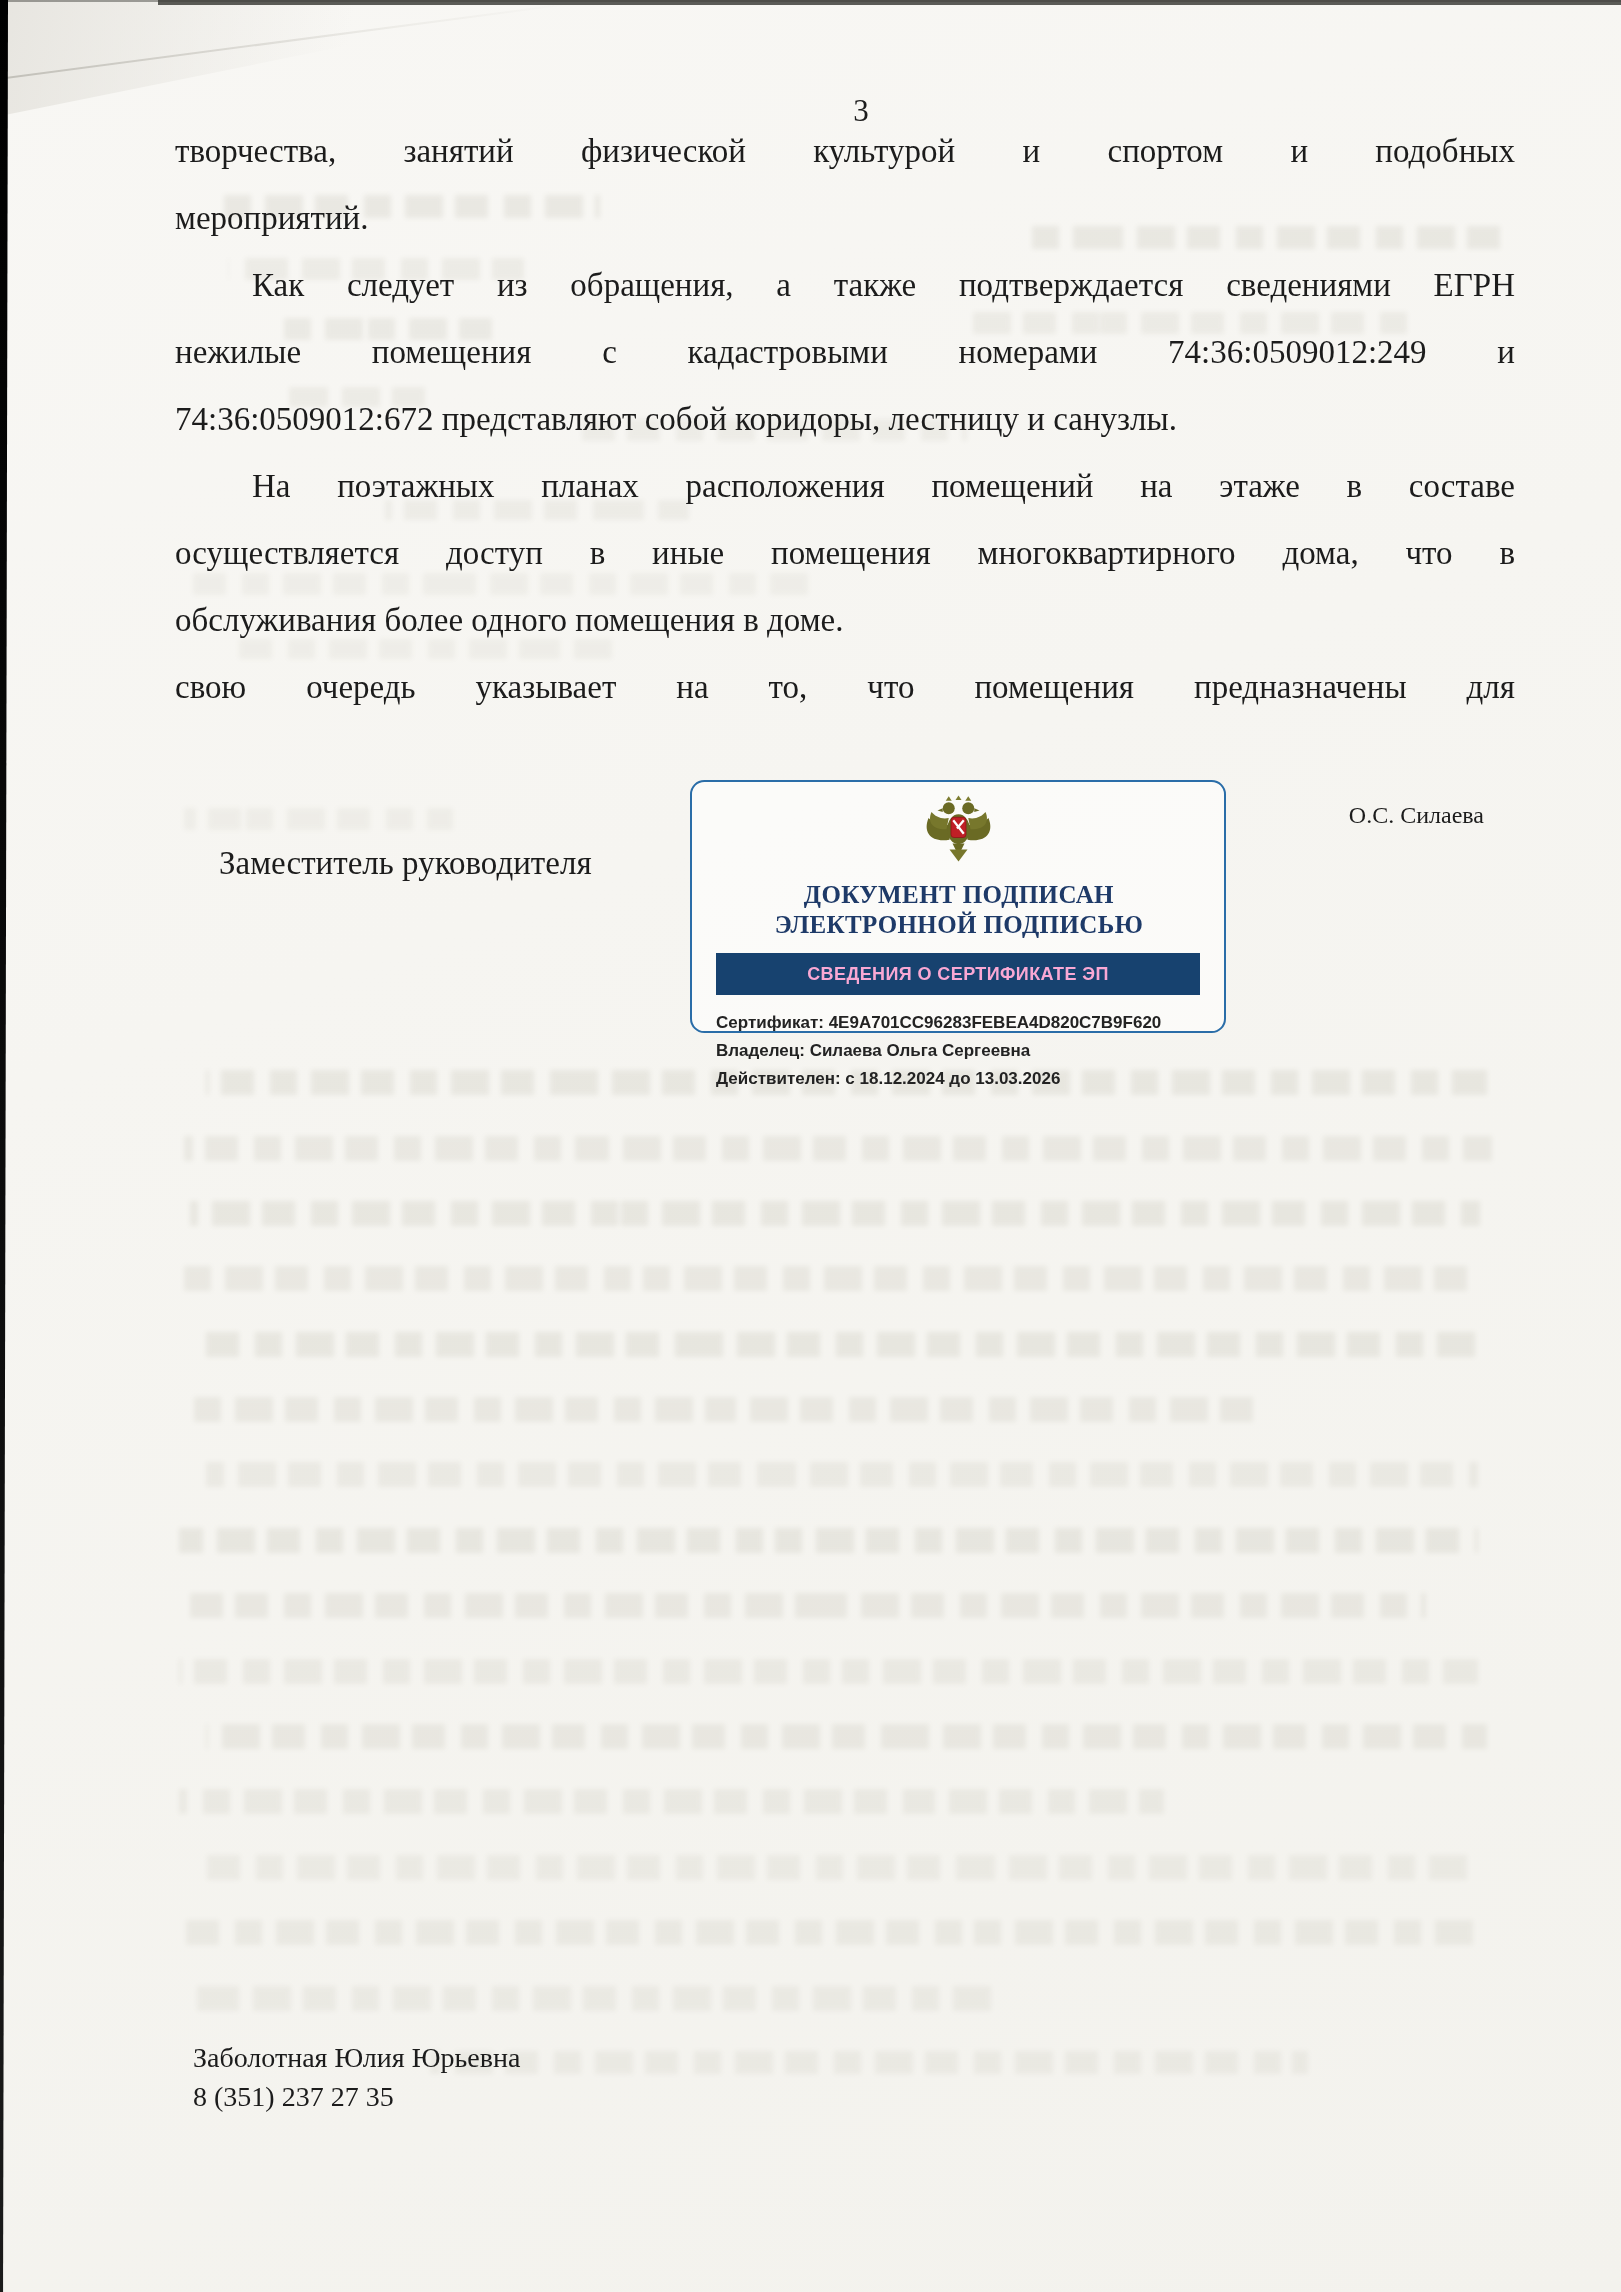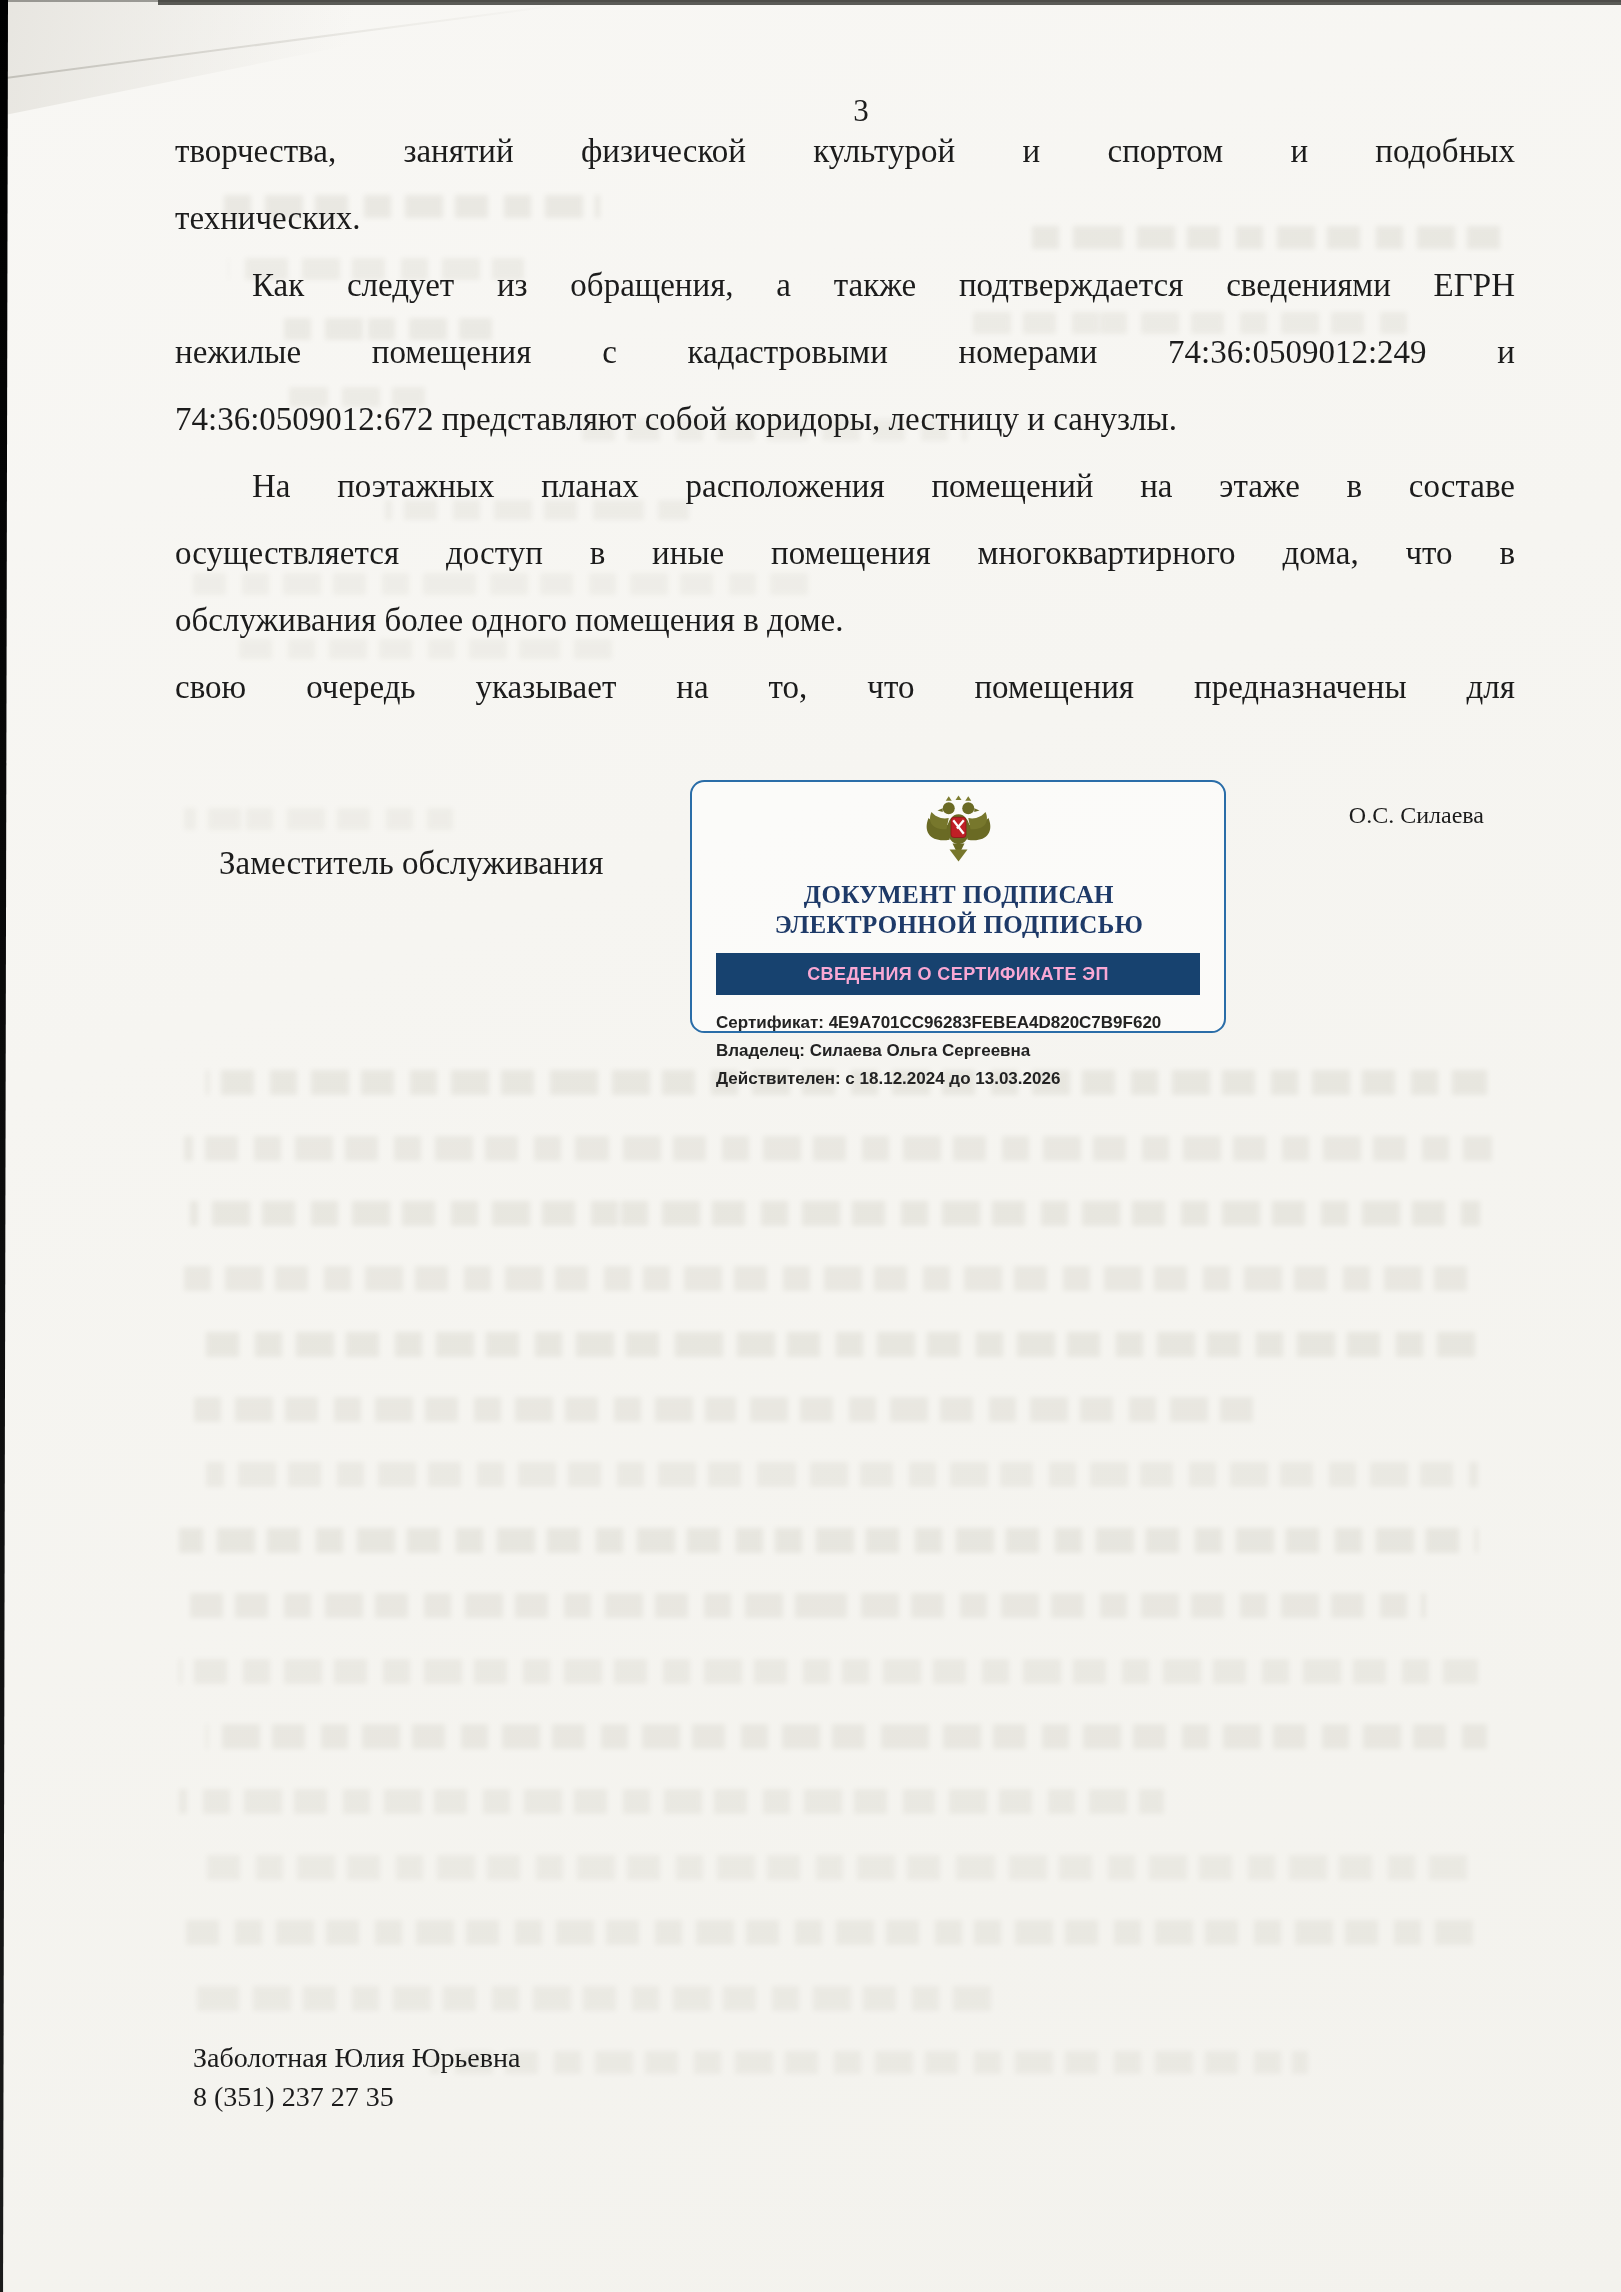--- a/index.html
+++ b/index.html
@@ -143,36 +143,36 @@
       <div class="ghost" style="top: 1920px; left: 179px; width: 1299px; height: 25px; opacity: 0.08; background-position: 795px 0px;"></div>
       <div class="ghost" style="top: 1986px; left: 190px; width: 806px; height: 25px; opacity: 0.07; background-position: 828px 0px;"></div>
       <div class="ghost" style="top: 2051px; left: 430px; width: 878px; height: 23px; opacity: 0.07; background-position: 862px 0px;"></div>
     </div>
 
   <div class="page-number">3</div>
 
   <div id="paragraphs">
       <div class="para">
         <div class="pline">творчества, занятий физической культурой и спортом и подобных</div>
-        <div class="pline last">технических.</div>
+        <div class="pline last">мероприятий.</div>
       </div>
       <div class="para">
         <div class="pline ind">Как следует из обращения, а также подтверждается сведениями ЕГРН</div>
         <div class="pline">нежилые помещения с кадастровыми номерами 74:36:0509012:249 и</div>
         <div class="pline last">74:36:0509012:672 представляют собой коридоры, лестницу и санузлы.</div>
       </div>
       <div class="para">
         <div class="pline ind">На поэтажных планах расположения помещений на этаже в составе</div>
         <div class="pline">осуществляется доступ в иные помещения многоквартирного дома, что в</div>
         <div class="pline last">обслуживания более одного помещения в доме.</div>
         <div class="pline">свою очередь указывает на то, что помещения предназначены для</div>
       </div>
     </div>
 
-  <div class="sig-position">Заместитель обслуживания</div>
+  <div class="sig-position">Заместитель руководителя</div>
   <div class="sig-name">О.С. Силаева</div>
 
   <div class="stamp">
     <div class="stamp-head">
       <svg class="stamp-emblem" viewBox="0 0 100 92">
 
         <path d="M10,30 C2,50 14,63 38,59 L41,38 C28,42 18,38 10,30 Z" fill="#6a6a24"></path>
         <path d="M90,30 C98,50 86,63 62,59 L59,38 C72,42 82,38 90,30 Z" fill="#6a6a24"></path>
         <path d="M14,22 C8,36 16,46 34,45 L37,30 C27,32 19,28 14,22 Z" fill="#77772c"></path>
         <path d="M86,22 C92,36 84,46 66,45 L63,30 C73,32 81,28 86,22 Z" fill="#77772c"></path>

